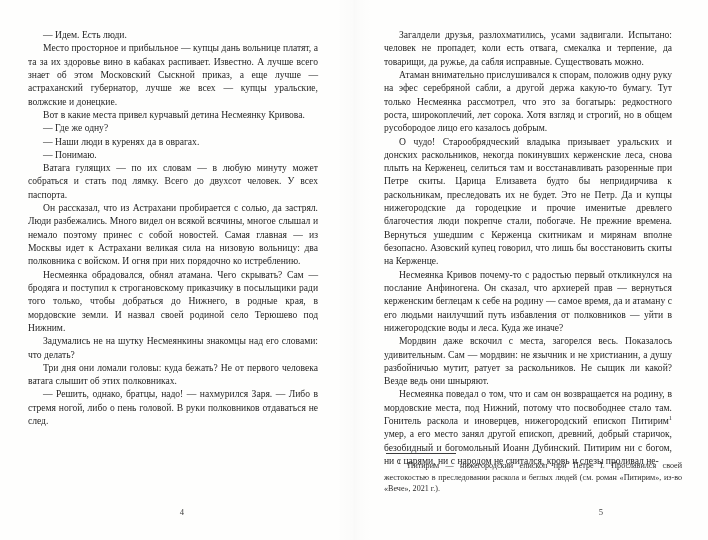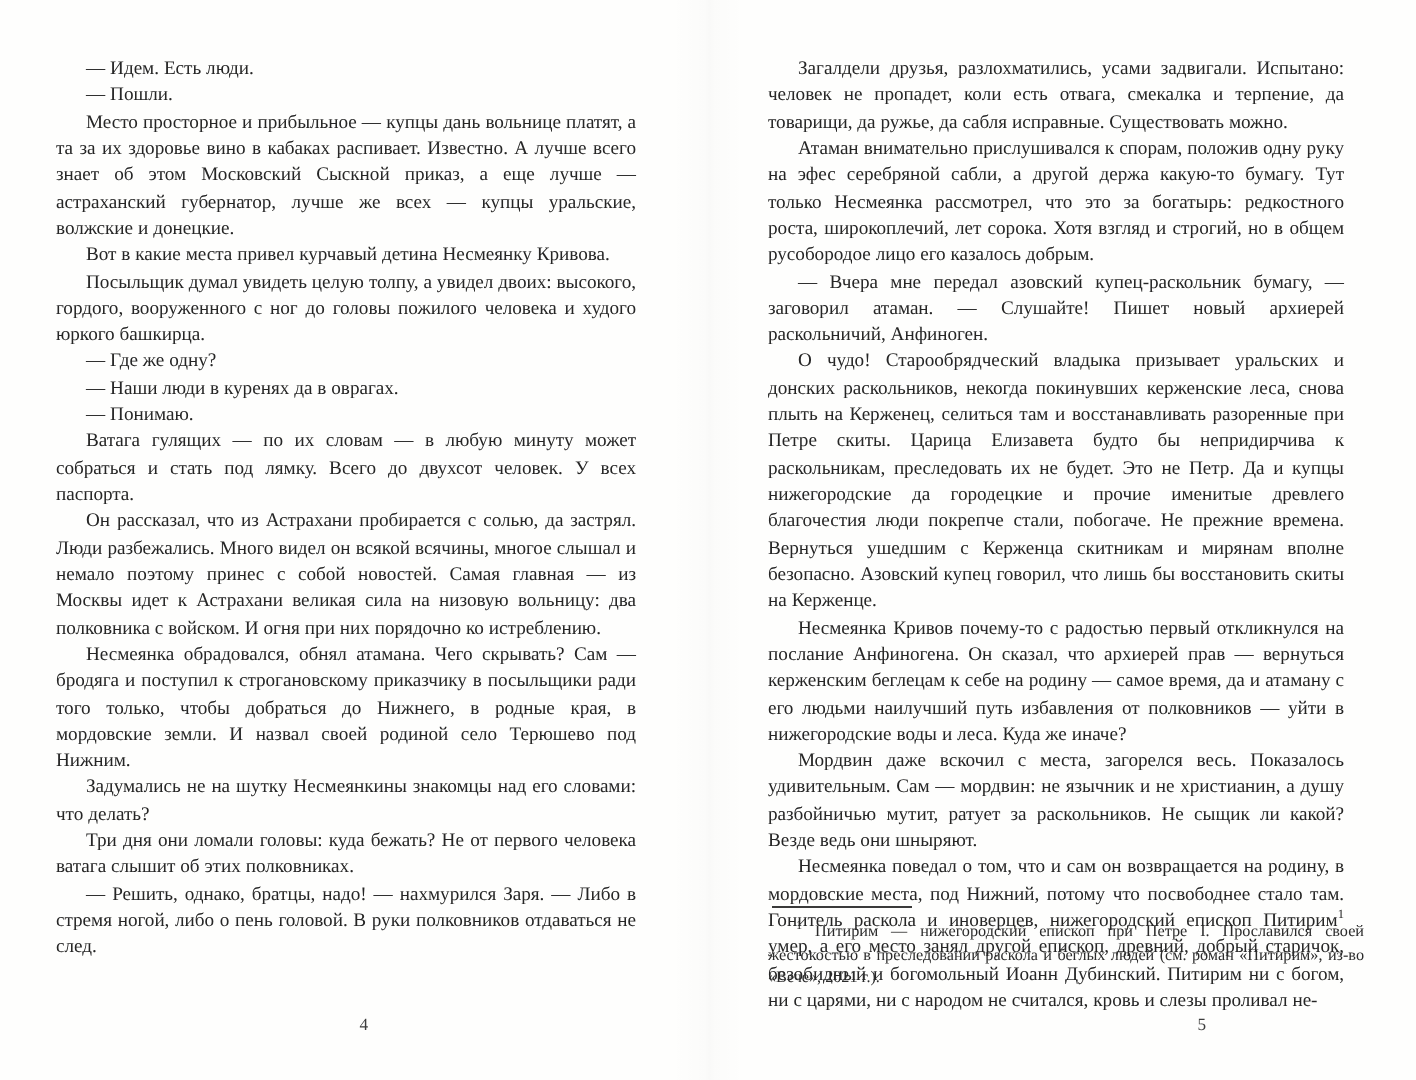--- a/index.html
+++ b/index.html
@@ -108,42 +108,39 @@
   }
 </style>
 </head>
 <body>
 
 <div class="spread">
 
   <div class="page page-left">
     <div class="body-block">
       <p class="dlg">— Идем. Есть люди.</p>
-      <p class="dlg">— Пошли.</p>
       <p>Место просторное и прибыльное — купцы дань вольнице платят, а та за их здоровье вино в кабаках распивает. Известно. А лучше всего знает об этом Московский Сыскной приказ, а еще лучше — астраханский губернатор, лучше же всех — купцы уральские, волжские и донецкие.</p>
       <p>Вот в какие места привел курчавый детина Несмеянку Кривова.</p>
-      <p>Посыльщик думал увидеть целую толпу, а увидел двоих: высокого, гордого, вооруженного с ног до головы пожилого человека и худого юркого башкирца.</p>
       <p class="dlg">— Где же одну?</p>
       <p class="dlg">— Наши люди в куренях да в оврагах.</p>
       <p class="dlg">— Понимаю.</p>
       <p>Ватага гулящих — по их словам — в любую минуту может собраться и стать под лямку. Всего до двухсот человек. У всех паспорта.</p>
       <p>Он рассказал, что из Астрахани пробирается с солью, да застрял. Люди разбежались. Много видел он всякой всячины, многое слышал и немало поэтому принес с собой новостей. Самая главная — из Москвы идет к Астрахани великая сила на низовую вольницу: два полковника с войском. И огня при них порядочно ко истреблению.</p>
       <p>Несмеянка обрадовался, обнял атамана. Чего скрывать? Сам — бродяга и поступил к строгановскому приказчику в посыльщики ради того только, чтобы добраться до Нижнего, в родные края, в мордовские земли. И назвал своей родиной село Терюшево под Нижним.</p>
       <p>Задумались не на шутку Несмеянкины знакомцы над его словами: что делать?</p>
       <p>Три дня они ломали головы: куда бежать? Не от первого человека ватага слышит об этих полковниках.</p>
       <p>— Решить, однако, братцы, надо! — нахмурился Заря. — Либо в стремя ногой, либо о пень головой. В руки полковников отдаваться не след.</p>
     </div>
     <div class="folio folio-left">4</div>
   </div>
 
   <div class="page page-right">
     <div class="body-block">
       <p>Загалдели друзья, разлохматились, усами задвигали. Испытано: человек не пропадет, коли есть отвага, смекалка и терпение, да товарищи, да ружье, да сабля исправные. Существовать можно.</p>
       <p>Атаман внимательно прислушивался к спорам, положив одну руку на эфес серебряной сабли, а другой держа какую-то бумагу. Тут только Несмеянка рассмотрел, что это за богатырь: редкостного роста, широкоплечий, лет сорока. Хотя взгляд и строгий, но в общем русобородое лицо его казалось добрым.</p>
-      <p>— Вчера мне передал азовский купец-раскольник бумагу, — заговорил атаман. — Слушайте! Пишет новый архиерей раскольничий, Анфиноген.</p>
       <p>О чудо! Старообрядческий владыка призывает уральских и донских раскольников, некогда покинувших керженские леса, снова плыть на Керженец, селиться там и восстанавливать разоренные при Петре скиты. Царица Елизавета будто бы непридирчива к раскольникам, преследовать их не будет. Это не Петр. Да и купцы нижегородские да городецкие и прочие именитые древлего благочестия люди покрепче стали, побогаче. Не прежние времена. Вернуться ушедшим с Керженца скитникам и мирянам вполне безопасно. Азовский купец говорил, что лишь бы восстановить скиты на Керженце.</p>
       <p>Несмеянка Кривов почему-то с радостью первый откликнулся на послание Анфиногена. Он сказал, что архиерей прав — вернуться керженским беглецам к себе на родину — самое время, да и атаману с его людьми наилучший путь избавления от полковников — уйти в нижегородские воды и леса. Куда же иначе?</p>
       <p>Мордвин даже вскочил с места, загорелся весь. Показалось удивительным. Сам — мордвин: не язычник и не христианин, а душу разбойничью мутит, ратует за раскольников. Не сыщик ли какой? Везде ведь они шныряют.</p>
       <p><span>Несмеянка поведал о том, что и сам он возвращается на родину, в мордовские места, под Нижний, потому что посвободнее стало там. Гонитель раскола и иноверцев, нижегородский епископ Питирим</span><sup class="fnref">1</sup><span> умер, а его место занял другой епископ, древний, добрый старичок, безобидный и богомольный Иоанн Дубинский. Питирим ни с богом, ни с царями, ни с народом не считался, кровь и слезы проливал не-</span></p>
     </div>
 
     <div class="footnote-wrap">
       <div class="footnote-rule"></div>
       <p class="footnote"><sup>1</sup> <span>Питирим — нижегородский епископ при Петре I. Прославился своей жестокостью в преследовании раскола и беглых людей (см. роман «Питирим», из-во «Вече», 2021 г.).</span></p>
     </div>

